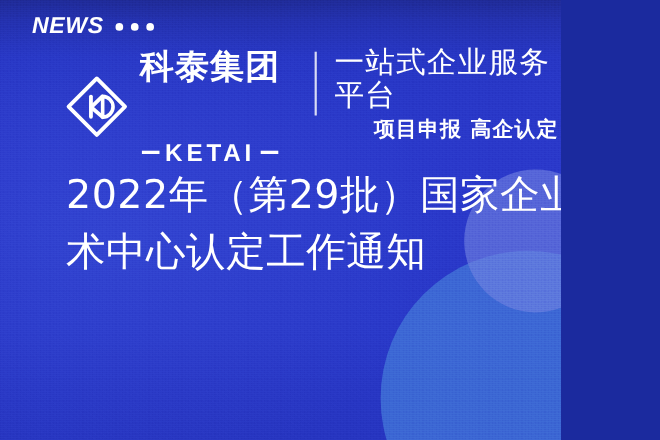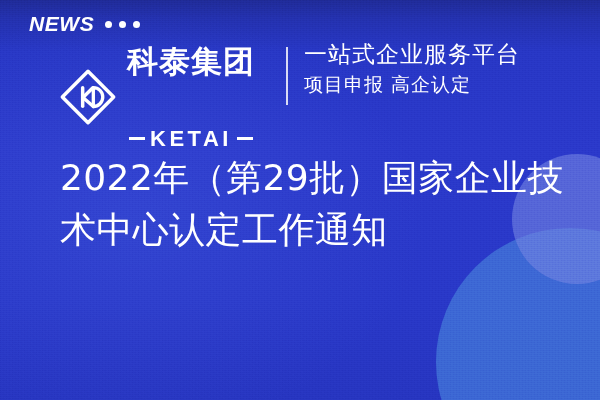--- a/index.html
+++ b/index.html
@@ -2,21 +2,21 @@
 <html><head>
 <meta charset="utf-8">
 <style>
   html, body {
     margin: 0;
     padding: 0;
     background: #1b2a9e;
   }
   #banner {
     position: relative;
-    width: 600px;
+    width: 510px;
     height: 400px;
     overflow: hidden;
     background: #2635c6;
     font-family: "Liberation Sans", "DejaVu Sans", sans-serif;
     -webkit-font-smoothing: antialiased;
   }
   
   .bg-base {
     position: absolute;
     inset: 0;
@@ -161,33 +161,34 @@
     background: rgba(255,255,255,0.82);
   }
 
   .tagline-block {
     position: absolute;
     left: 304px;
     top: 42px;
   }
   .tagline-main {
     color: #ffffff;
-    font-size: 23px;
+    font-size: 27px;
     line-height: 1.12;
     letter-spacing: 1px;
     font-family: "DejaVu Sans", "Liberation Sans", sans-serif;
   }
   .tagline-sub {
     color: #ffffff;
     font-size: 19px;
     line-height: 1.1;
     margin-top: 6px;
-    font-weight: normal;
+    font-weight: bold;
     letter-spacing: 1px;
     font-family: "DejaVu Serif", "Liberation Serif", serif;
+    margin-left: 36px;
   }
 
   
   .headline {
     position: absolute;
     left: 60px;
     top: 152px;
     width: 520px;
     color: #ffffff;
     font-size: 36px;

